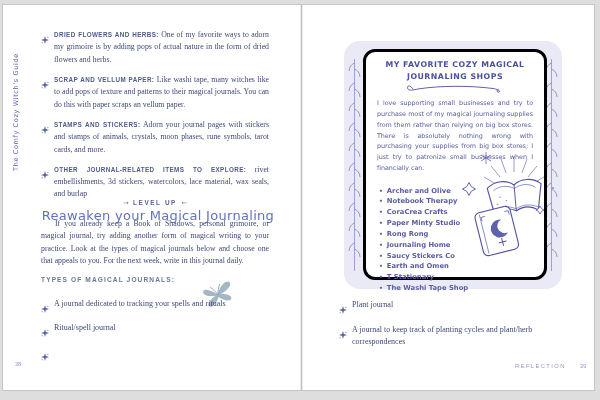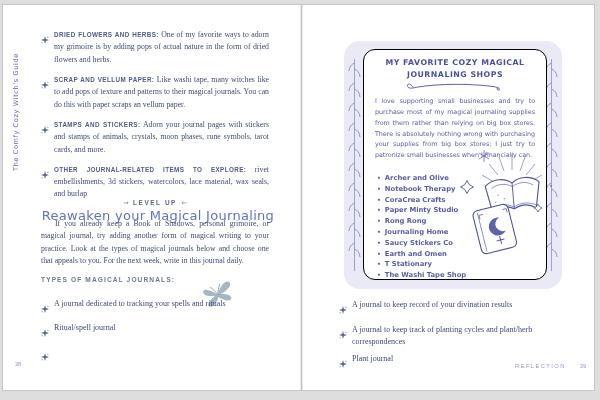--- a/index.html
+++ b/index.html
@@ -43,21 +43,21 @@
   .pagenum-left{position:absolute;left:12px;top:356px;font-family:"Liberation Sans",sans-serif;
         font-size:5.6px;color:#9398c2;}
 
   
   .box-outer{position:absolute;left:41px;top:36px;width:218px;height:248px;
              background:#e9eaf6;border-radius:16px;}
   .vine{position:absolute;top:14px;}
   .vine-left{left:4px;}
   .vine-right{right:4px;}
   .box-inner{position:absolute;left:19px;right:15px;top:8px;bottom:9px;background:#ffffff;
-             border:1px solid #000000;border-radius:12px;padding:7px 11px;box-sizing:border-box;}
+             border:3px solid #000000;border-radius:12px;padding:7px 11px;box-sizing:border-box;}
   .box-title{text-align:center;font-family:"DejaVu Sans",sans-serif;font-weight:700;
              font-size:7.8px;line-height:1.5;letter-spacing:.5px;color:#494fa1;}
   .swirl{display:block;margin:1px auto 0;}
   .box-para{margin:5px 0 14px;font-family:"DejaVu Sans",sans-serif;font-size:6.4px;
             line-height:1.68;letter-spacing:-.05px;color:#595da3;text-align:justify;}
   .shops{list-style:none;margin:6px 0 0;padding:0 0 0 2px;position:relative;z-index:2;}
   .shops li{display:flex;gap:4px;margin-bottom:3px;font-family:"DejaVu Sans",sans-serif;
             font-size:6.8px;line-height:1.15;color:#595da3;font-weight:bold;}
   .shops .dot{font-size:6px;color:#595da3;}
   .illus{position:absolute;left:90px;top:92px;z-index:1;}
@@ -281,41 +281,31 @@
 
       <div class="rlist">
         <div class="b-item">
           <span class="sp">
             <svg width="8" height="8" viewBox="0 0 10 10">
                 <path d="M5 0L6.1 3.9L10 5L6.1 6.1L5 10L3.9 6.1L0 5L3.9 3.9Z" fill="#5a6598"></path>
                 <circle cx="8.6" cy="1.6" r="0.7" fill="#5a6598"></circle>
                 <circle cx="1.4" cy="8.4" r="0.7" fill="#5a6598"></circle>
               </svg>
           </span>
-          <p class="itext">A journal to keep record of your divination results</p>
+          <p class="itext">Plant journal</p>
         </div>
         <div class="b-item">
           <span class="sp">
             <svg width="8" height="8" viewBox="0 0 10 10">
                 <path d="M5 0L6.1 3.9L10 5L6.1 6.1L5 10L3.9 6.1L0 5L3.9 3.9Z" fill="#5a6598"></path>
                 <circle cx="8.6" cy="1.6" r="0.7" fill="#5a6598"></circle>
                 <circle cx="1.4" cy="8.4" r="0.7" fill="#5a6598"></circle>
               </svg>
           </span>
           <p class="itext">A journal to keep track of planting cycles and plant/herb correspondences</p>
-        </div>
-        <div class="b-item">
-          <span class="sp">
-            <svg width="8" height="8" viewBox="0 0 10 10">
-                <path d="M5 0L6.1 3.9L10 5L6.1 6.1L5 10L3.9 6.1L0 5L3.9 3.9Z" fill="#5a6598"></path>
-                <circle cx="8.6" cy="1.6" r="0.7" fill="#5a6598"></circle>
-                <circle cx="1.4" cy="8.4" r="0.7" fill="#5a6598"></circle>
-              </svg>
-          </span>
-          <p class="itext">Plant journal</p>
         </div>
       </div>
 
       <div class="footer">
         <span class="chapter">REFLECTION</span>
         <span class="pagenum-right">39</span>
       </div>
     </div>
 
   </div>

